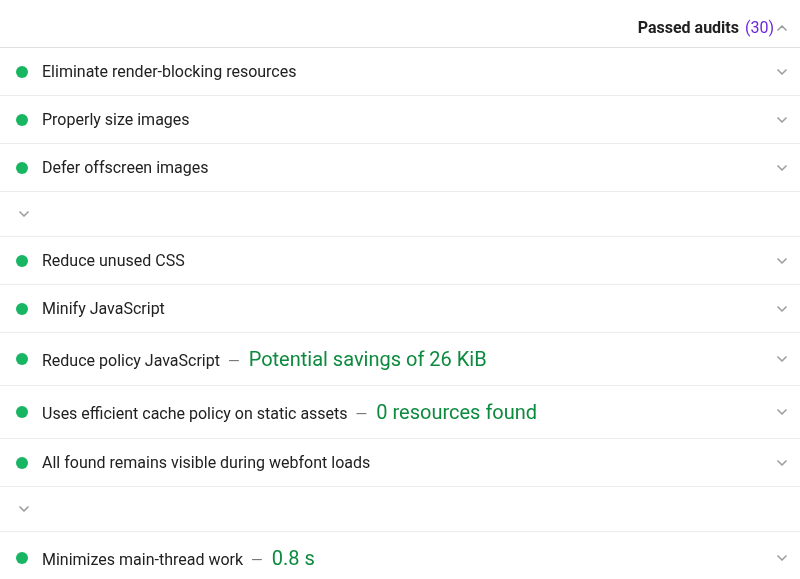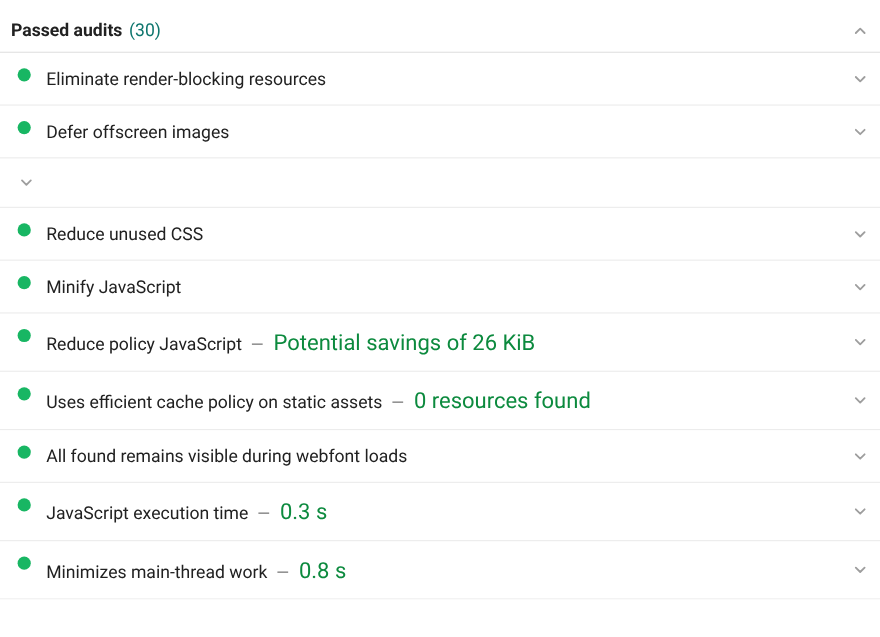--- a/index.html
+++ b/index.html
@@ -6,50 +6,50 @@
     body {
       font-family: -apple-system, BlinkMacSystemFont, "Segoe UI", Roboto, "Helvetica Neue", Arial, sans-serif;
       background: #fff;
       width: 800px;
       color: #212121;
       font-size: 15px;
     }
     .section-header {
       display: flex;
       align-items: center;
-      justify-content: space-between;
+      justify-content: flex-end;
       padding: 18px 10px 10px 10px;
       border-bottom: 1px solid #e0e0e0;
     }
     .section-title-wrap {
       display: flex;
       align-items: baseline;
       gap: 6px;
     }
     .section-title {
       font-weight: 700;
       font-size: 16px;
       color: #212121;
     }
     .section-count {
-      color: #0f766e;
+      color: #6d28d9;
       font-weight: 400;
       font-size: 16px;
     }
     .audit-row {
       display: flex;
       align-items: center;
       justify-content: space-between;
       padding: 14px 10px 14px 16px;
       border-bottom: 1px solid #ececec;
       cursor: pointer;
     }
     .audit-left {
       display: flex;
-      align-items: flex-start;
+      align-items: center;
       gap: 14px;
       min-width: 0;
     }
     .pass-dot {
       width: 12px;
       height: 12px;
       border-radius: 50%;
       background: #18b663;
       flex-shrink: 0;
     }
@@ -99,20 +99,31 @@
       </div>
       <span class="chevron">
         <svg viewBox="0 0 24 24" width="16" height="16" fill="none" stroke="currentColor" stroke-width="2.5" stroke-linecap="round" stroke-linejoin="round">
           <polyline points="6 9 12 15 18 9"></polyline>
         </svg>
       </span>
     </div>
     <div class="audit-row">
       <div class="audit-left">
         <span class="pass-dot"></span>
+        <span><span class="audit-label">Properly size images</span></span>
+      </div>
+      <span class="chevron">
+        <svg viewBox="0 0 24 24" width="16" height="16" fill="none" stroke="currentColor" stroke-width="2.5" stroke-linecap="round" stroke-linejoin="round">
+          <polyline points="6 9 12 15 18 9"></polyline>
+        </svg>
+      </span>
+    </div>
+    <div class="audit-row">
+      <div class="audit-left">
+        <span class="pass-dot"></span>
         <span><span class="audit-label">Defer offscreen images</span></span>
       </div>
       <span class="chevron">
         <svg viewBox="0 0 24 24" width="16" height="16" fill="none" stroke="currentColor" stroke-width="2.5" stroke-linecap="round" stroke-linejoin="round">
           <polyline points="6 9 12 15 18 9"></polyline>
         </svg>
       </span>
     </div>
     <div class="audit-row">
       <span class="chevron">
@@ -170,24 +181,20 @@
         <span class="pass-dot"></span>
         <span><span class="audit-label">All found remains visible during webfont loads</span></span>
       </div>
       <span class="chevron">
         <svg viewBox="0 0 24 24" width="16" height="16" fill="none" stroke="currentColor" stroke-width="2.5" stroke-linecap="round" stroke-linejoin="round">
           <polyline points="6 9 12 15 18 9"></polyline>
         </svg>
       </span>
     </div>
     <div class="audit-row">
-      <div class="audit-left">
-        <span class="pass-dot"></span>
-        <span><span class="audit-label">JavaScript execution time</span><span class="dash">—</span><span class="detail"> 0.3 s</span></span>
-      </div>
       <span class="chevron">
         <svg viewBox="0 0 24 24" width="16" height="16" fill="none" stroke="currentColor" stroke-width="2.5" stroke-linecap="round" stroke-linejoin="round">
           <polyline points="6 9 12 15 18 9"></polyline>
         </svg>
       </span>
     </div>
     <div class="audit-row">
       <div class="audit-left">
         <span class="pass-dot"></span>
         <span><span class="audit-label">Minimizes main-thread work</span><span class="dash">—</span><span class="detail"> 0.8 s</span></span>

